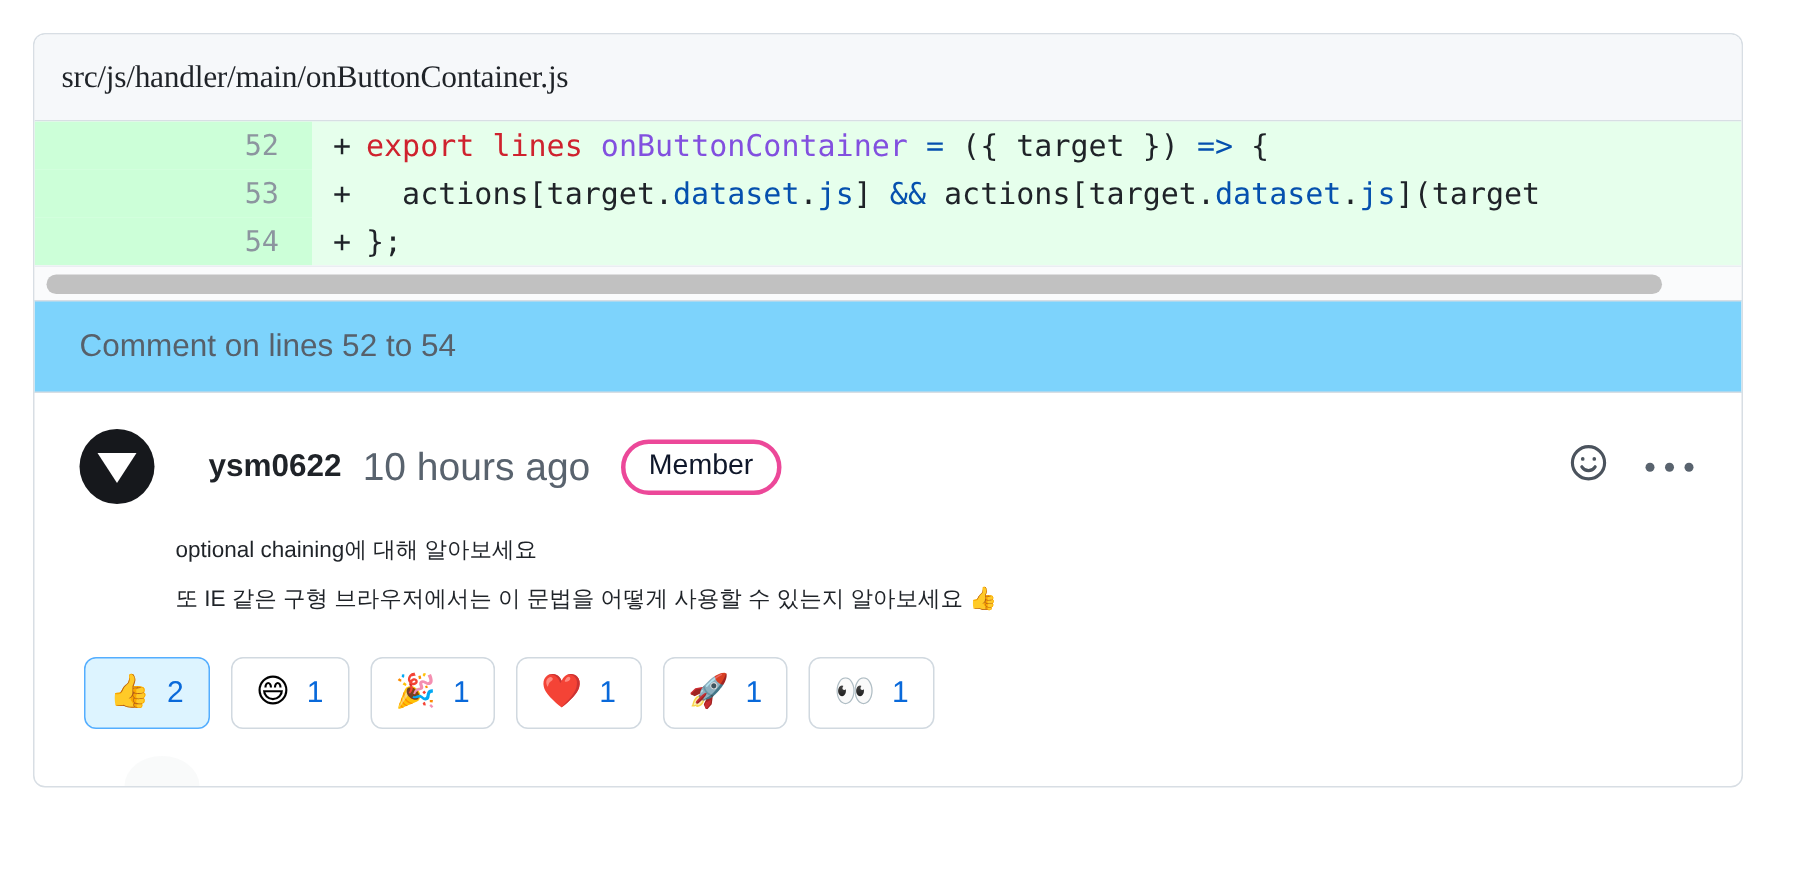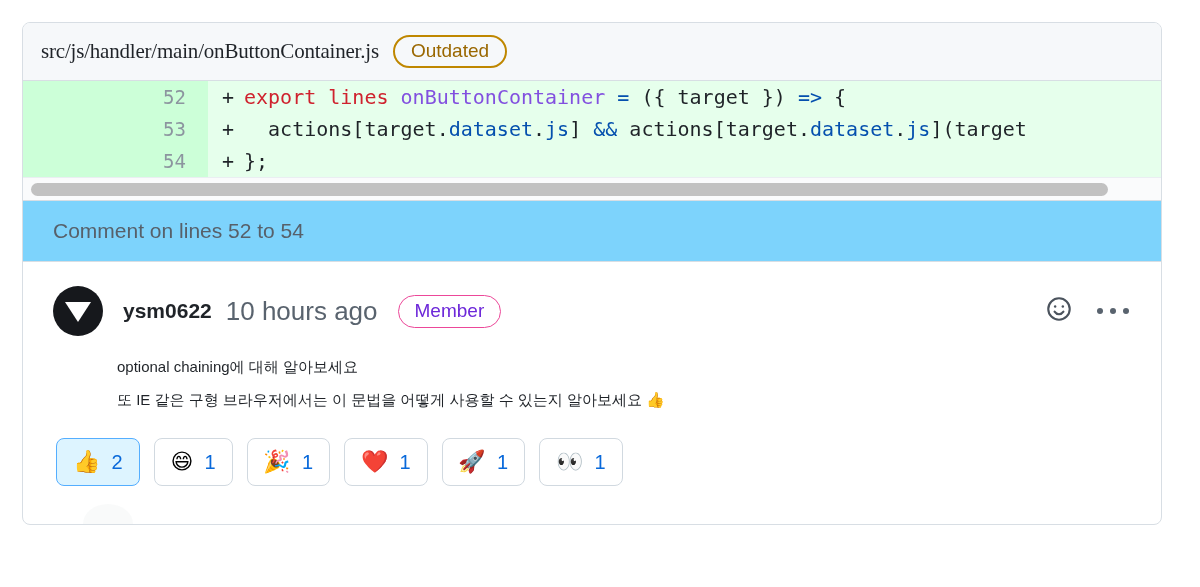--- a/index.html
+++ b/index.html
@@ -161,30 +161,30 @@
     width: 0; height: 0;
     border-left: 13px solid transparent;
     border-right: 13px solid transparent;
     border-top: 20px solid #ffffff;
     margin-top: 2px;
   }
   .author {
     font-size: 21px;
     font-weight: bold;
     color: #1f2328;
-    margin-left: 6px;
+    margin-left: 22px;
   }
   .timestamp {
     font-size: 26px;
     color: #59636e;
   }
   .badge-member {
     font-size: 19px;
-    color: #6d28d9;
-    border: 1px solid #ec4899;
+    color: #0f172a;
+    border: 3px solid #ec4899;
     border-radius: 2em;
     padding: 5px 16px 7px;
     line-height: 1;
     margin-left: 6px;
   }
   .head-actions {
     position: absolute;
     right: 0;
     top: 50%;
     transform: translateY(-50%);
@@ -259,21 +259,20 @@
   }
 </style>
 </head>
 <body>
 
 <div class="page">
   <div class="thread">
 
     <div class="file-header">
       <span class="file-path">src/js/handler/main/onButtonContainer.js</span>
-      <span class="badge-outdated">Outdated</span>
     </div>
 
     <div class="diff">
       <div class="diff-rows">
           <div class="diff-row"><div class="ln">52</div><div class="marker">+</div><div class="code"><span class="tok-kw">export lines </span><span class="tok-fn">onButtonContainer</span><span> </span><span class="tok-op">=</span><span> ({ target }) </span><span class="tok-op">=&gt;</span><span> {</span></div></div>
           <div class="diff-row"><div class="ln">53</div><div class="marker">+</div><div class="code"><span>  actions[target.</span><span class="tok-prop">dataset</span><span>.</span><span class="tok-prop">js</span><span>] </span><span class="tok-op">&amp;&amp;</span><span> actions[target.</span><span class="tok-prop">dataset</span><span>.</span><span class="tok-prop">js</span><span>](target</span></div></div>
           <div class="diff-row"><div class="ln">54</div><div class="marker">+</div><div class="code"><span>};</span></div></div>
         </div>
     </div>
 

